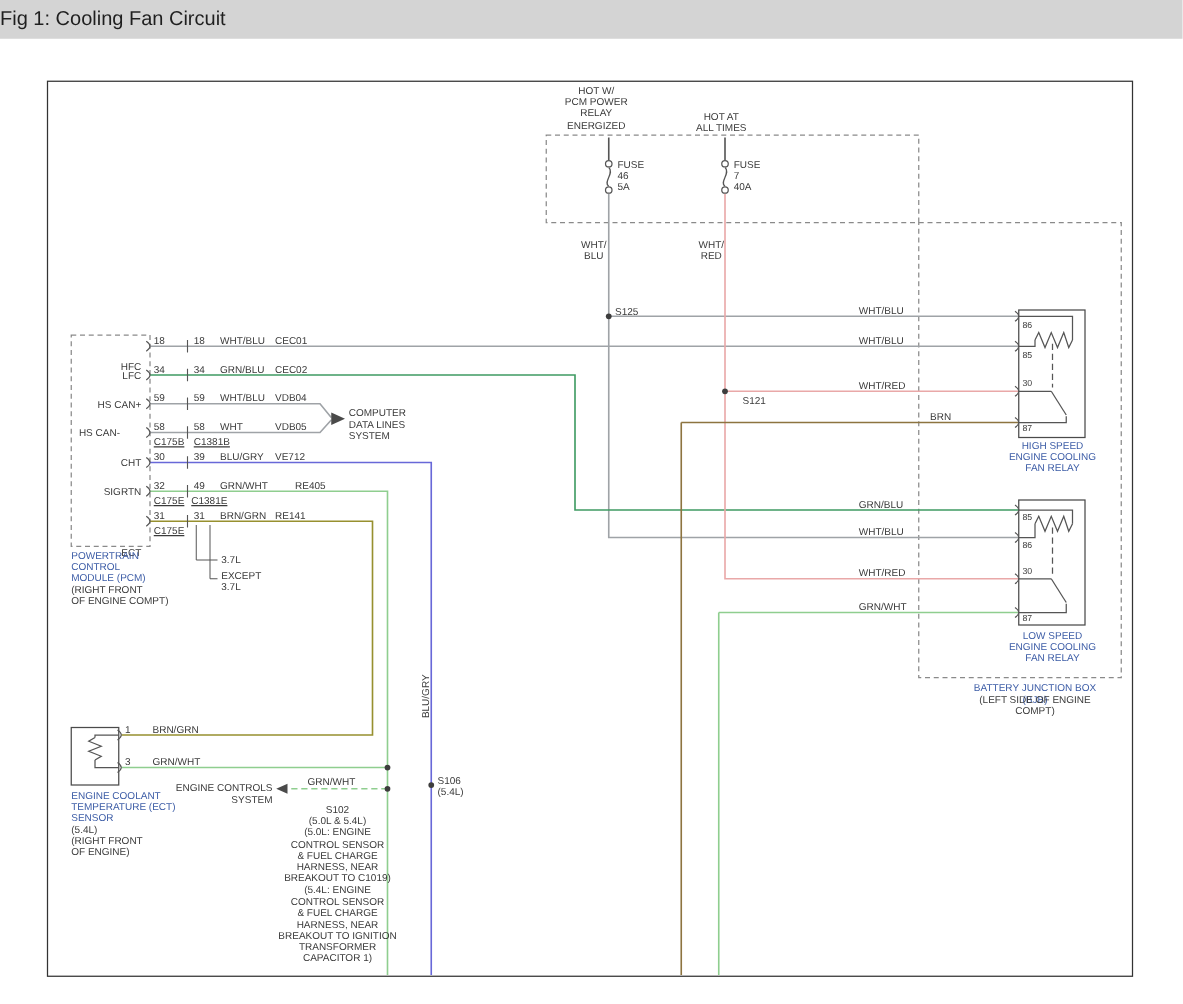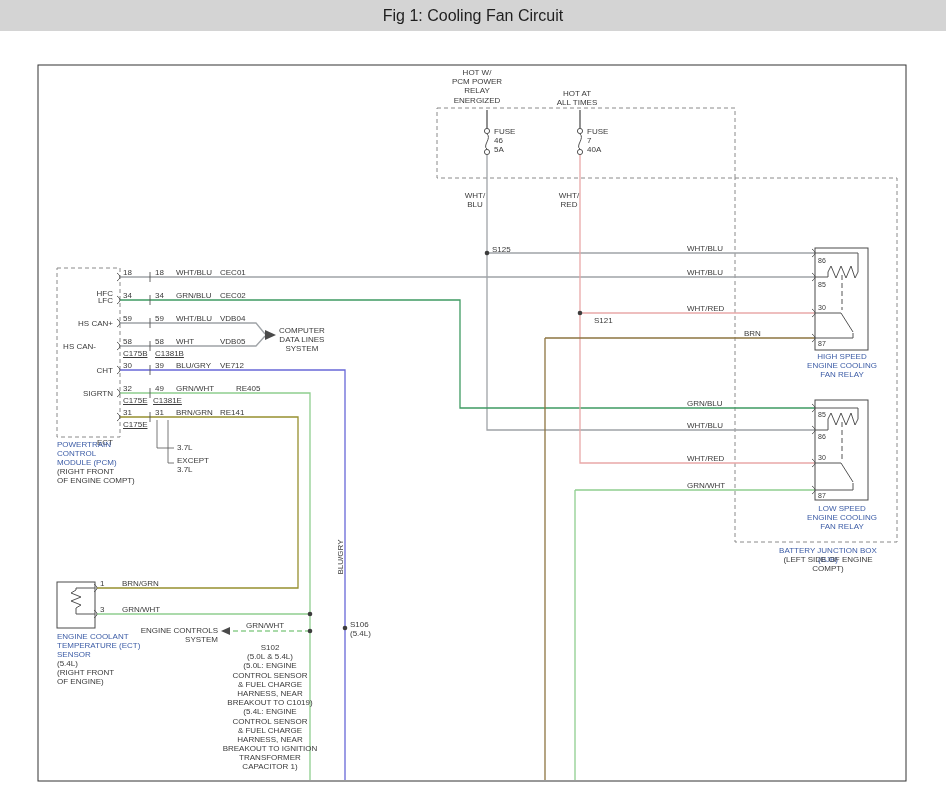--- a/index.html
+++ b/index.html
@@ -1,19 +1,19 @@
 <!DOCTYPE html>
 <html style="--titlebar-bg: #d4d4d4; --title-text: #1f1f1f; --text-dark: #3a3a3a; --text-blue: #3c5ca6;"><head>
 <meta charset="utf-8">
 <style>
   html,body{margin:0;padding:0;background:#ffffff;}
   body{width:946px;height:803px;position:relative;overflow:hidden;
        font-family:"Liberation Sans",sans-serif;}
   .titlebar{position:absolute;left:0;top:0;width:946px;height:31px;
-    background:var(--titlebar-bg,#d4d4d4);display:flex;align-items:center;justify-content:center;
+    background:var(--titlebar-bg,#d4d4d4);display:flex;align-items:center;
     font-size:16px;color:var(--title-text,#1f1f1f);}
   #diagram{position:absolute;left:0;top:0;width:946px;height:803px;}
   #wiring-svg{position:absolute;left:0;top:0;}
   #label-layer{position:absolute;left:0;top:0;width:946px;height:803px;pointer-events:none;}
   .lbl{position:absolute;font-size:8px;line-height:1.15;color:var(--text-dark,#3a3a3a);
        white-space:pre-line;pointer-events:auto;}
   .lbl.blue{color:var(--text-blue,#3c5ca6);}
   .lbl.link{text-decoration:underline;cursor:pointer;}
 </style>
 </head>
@@ -190,21 +190,21 @@
       <div class="lbl" style="left: 220px; top: 408px; text-align: left;">RE141</div>
       <div class="lbl link" style="left: 123px; top: 420px; text-align: left;">C175E</div>
       <div class="lbl blue" style="left: 57px; top: 440px; text-align: left;">POWERTRAIN
 CONTROL
 MODULE (PCM)</div>
       <div class="lbl" style="left: 57px; top: 467px; text-align: left;">(RIGHT FRONT
 OF ENGINE COMPT)</div>
       <div class="lbl" style="left: 177px; top: 443px; text-align: left;">3.7L</div>
       <div class="lbl" style="left: 177px; top: 456px; text-align: left;">EXCEPT
 3.7L</div>
-      <div class="lbl" style="left: 279px; top: 326px; text-align: center;">COMPUTER
+      <div class="lbl" style="left: 279px; top: 326px; text-align: left;">COMPUTER
 DATA LINES
 SYSTEM</div>
       <div class="lbl" style="left: 341px; top: 557px; text-align: left; transform: translate(-50%, -50%) rotate(-90deg);">BLU/GRY</div>
       <div class="lbl" style="left: 218px; top: 626px; text-align: right; transform: translateX(-100%);">ENGINE CONTROLS
 SYSTEM</div>
       <div class="lbl" style="left: 246px; top: 621px; text-align: left;">GRN/WHT</div>
       <div class="lbl" style="left: 350px; top: 620px; text-align: left;">S106
 (5.4L)</div>
       <div class="lbl" style="left: 270px; top: 643px; text-align: center; transform: translateX(-50%);">S102
 (5.0L &amp; 5.4L)

